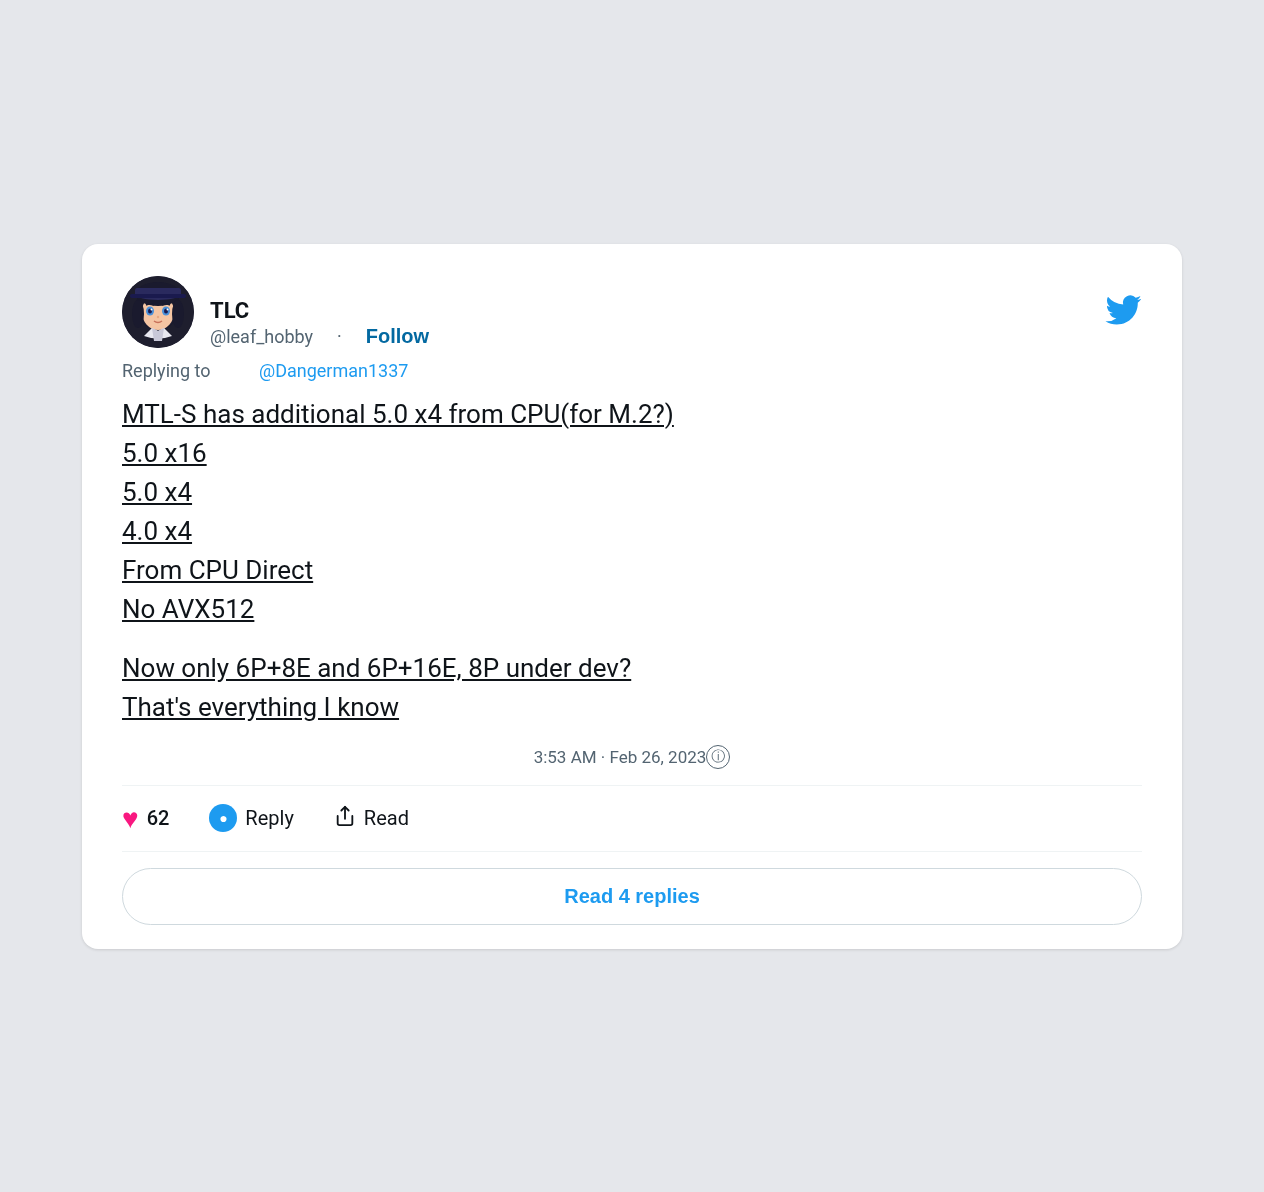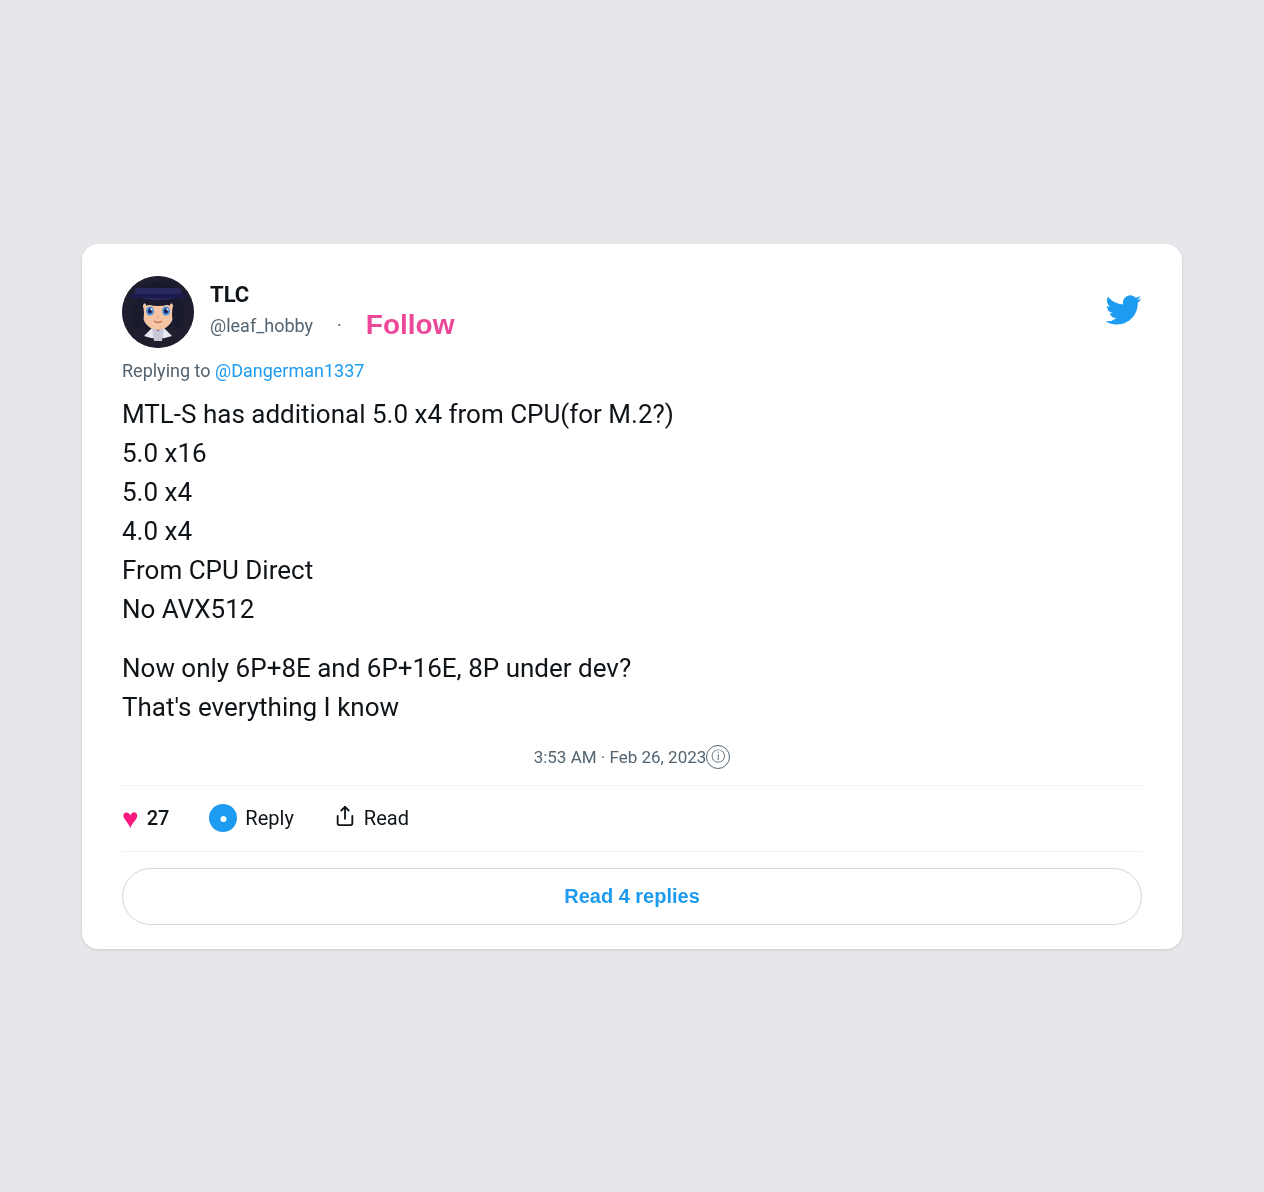--- a/index.html
+++ b/index.html
@@ -20,21 +20,21 @@
       position: relative;
     }
     .header {
       display: flex;
       align-items: center;
       justify-content: space-between;
       margin-bottom: 12px;
     }
     .header-left {
       display: flex;
-      align-items: center;
+      align-items: flex-end;
       gap: 16px;
     }
     .avatar {
       width: 72px;
       height: 72px;
       border-radius: 50%;
       background: #2a2a3e;
       overflow: hidden;
       flex-shrink: 0;
       display: flex;
@@ -59,48 +59,50 @@
     }
     .username {
       font-size: 18px;
       color: #536471;
     }
     .dot {
       color: #536471;
       font-size: 18px;
     }
     .follow-btn {
-      font-size: 28px;
+      font-size: 20px;
       font-weight: 700;
-      color: #ec4899;
+      color: #0369a1;
       background: none;
       border: none;
       cursor: pointer;
       padding: 0;
     }
     .twitter-icon {
       color: #1d9bf0;
     }
     .replying-to {
       font-size: 18px;
       color: #536471;
       margin-bottom: 14px;
     }
     .replying-to a {
       color: #1d9bf0;
       text-decoration: none;
+      margin-left: 44px;
     }
     .tweet-body {
       font-size: 26px;
       color: #0f1419;
       line-height: 1.5;
       margin-bottom: 18px;
     }
     .tweet-body p {
       margin-bottom: 20px;
+      text-decoration: underline;
     }
     .tweet-body p:last-child {
       margin-bottom: 9px;
     }
     .meta {
       font-size: 17px;
       color: #536471;
       margin-bottom: 16px;
       display: flex;
       align-items: center;
@@ -260,21 +262,21 @@
     <span>3:53 AM · Feb 26, 2023</span>
     <div class="meta-info-icon">ⓘ</div>
   </div>
 
   <hr class="divider">
 
   
   <div class="actions">
     <div class="action-item">
       <span class="heart-icon">♥</span>
-      <span class="action-count">27</span>
+      <span class="action-count">62</span>
     </div>
     <div class="action-item">
       <div class="reply-icon">
         <span class="reply-icon-inner">●</span>
       </div>
       <span class="action-label">Reply</span>
     </div>
     <div class="action-item">
       <span class="share-icon">
         <svg width="22" height="22" viewBox="0 0 24 24" fill="none" stroke="#0f1419" stroke-width="2" stroke-linecap="round" stroke-linejoin="round">

